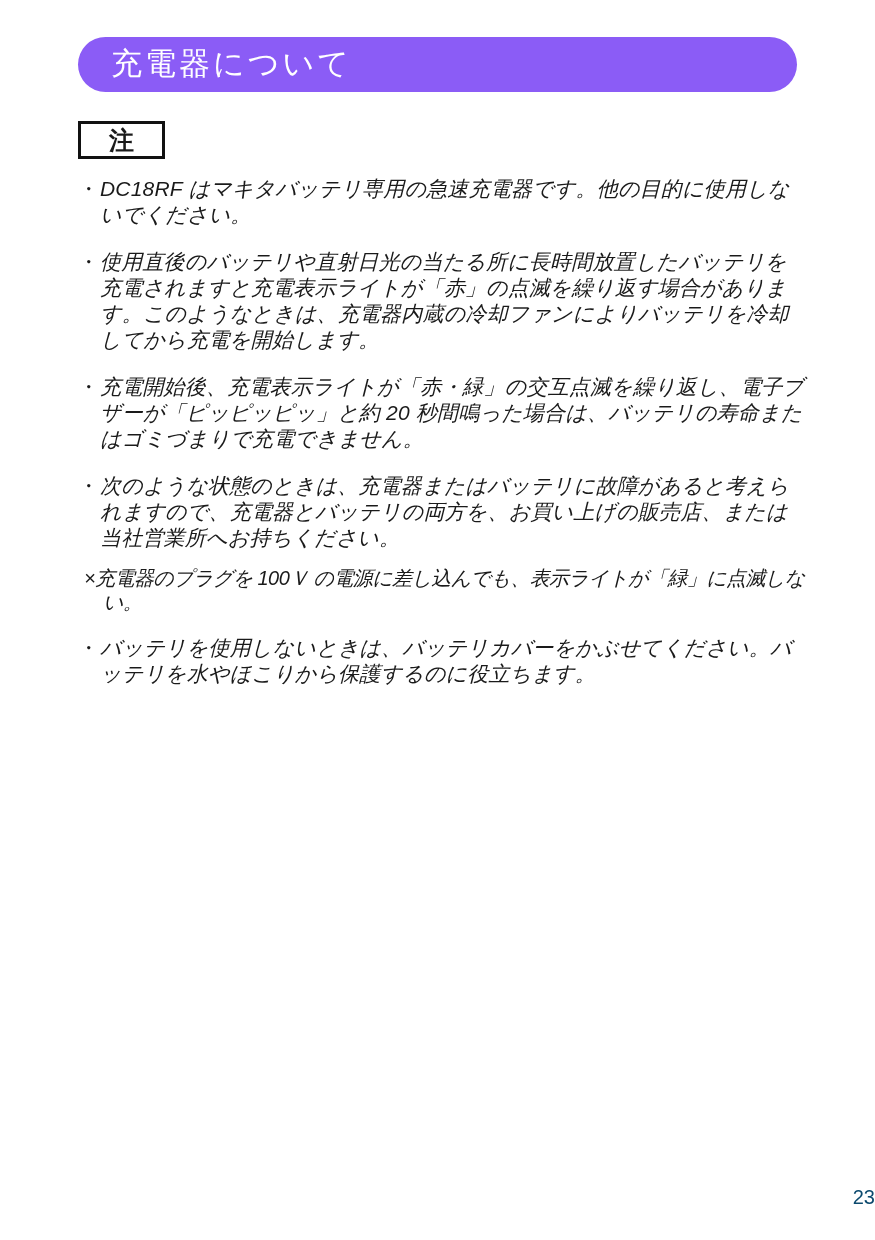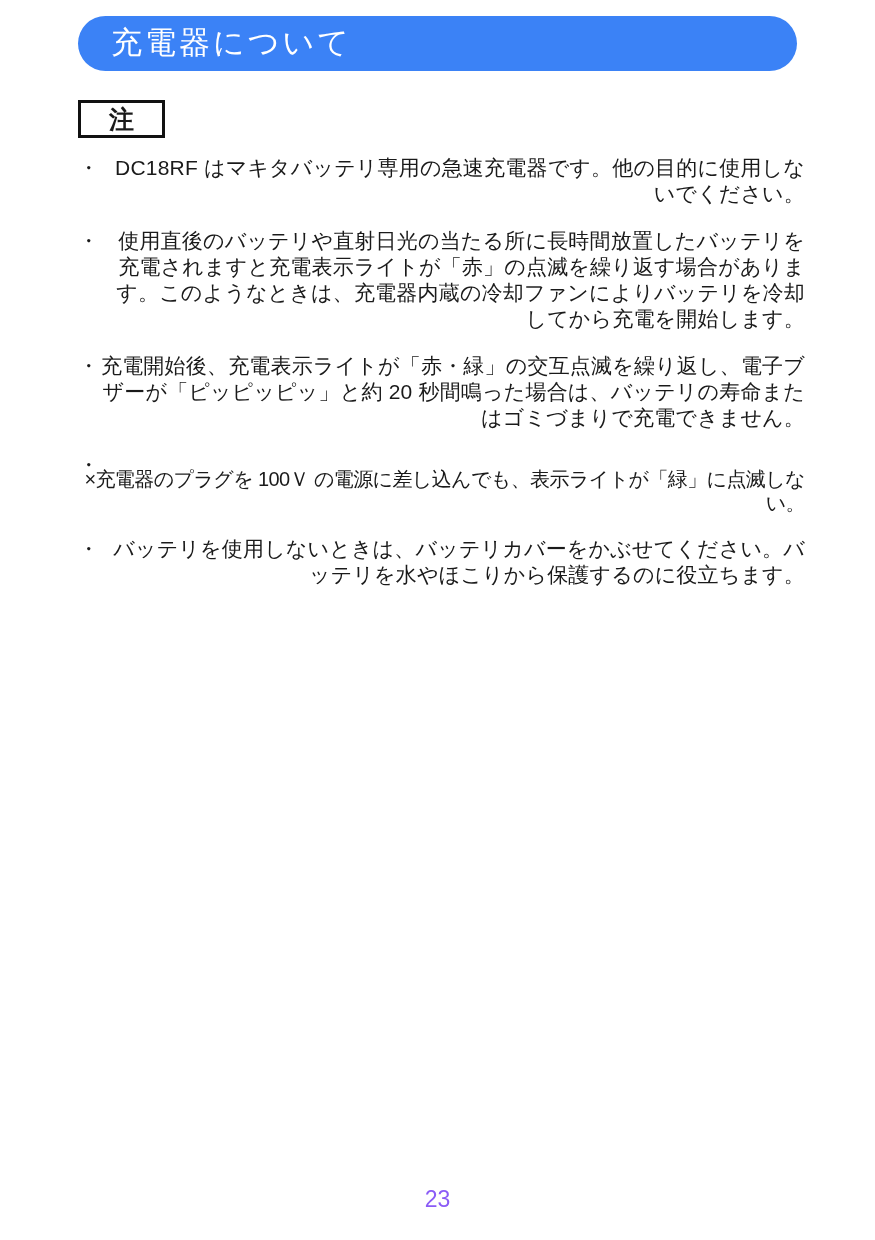--- a/index.html
+++ b/index.html
@@ -9,24 +9,24 @@
   body {
     width: 875px;
     height: 1240px;
     background: #ffffff;
     position: relative;
     overflow: hidden;
     font-family: "Liberation Sans", "DejaVu Sans", sans-serif;
     color: #1a1a1a;
   }
   .header-bar {
-    margin: 16px 0 0 78px;
+    margin: 37px 0 0 78px;
     width: 719px;
     height: 55px;
-    background: #3b82f6;
+    background: #8b5cf6;
     border-radius: 28px;
     display: flex;
     align-items: center;
     box-sizing: border-box;
     padding-left: 33px;
   }
   .header-title {
     color: #ffffff;
     font-size: 31px;
     letter-spacing: 3px;
@@ -65,42 +65,43 @@
     flex: none;
     width: 22px;
     font-size: 21px;
     line-height: 26px;
   }
   .note-body {
     width: 705px;
     font-size: 21px;
     line-height: 26px;
     letter-spacing: 0.2px;
-    text-align: right;
+    text-align: left;
+    font-style: italic;
   }
   .sub-items {
     margin-top: 15px;
   }
   .sub-item {
     font-size: 20px;
     line-height: 24px;
     letter-spacing: -0.6px;
     margin-left: -16px;
     padding-left: 19px;
     text-indent: -19px;
     margin-top: 2px;
   }
   .page-number {
     position: absolute;
     top: 1186px;
     left: 0;
     width: 875px;
-    text-align: center;
-    font-size: 23px;
-    color: #8b5cf6;
+    text-align: right;
+    font-size: 20px;
+    color: #0c4a6e;
   }
 </style>
 </head>
 <body>
 
 <div class="header-bar">
   <span class="header-title">充電器について</span>
 </div>
 
 <div class="note-box">
@@ -120,20 +121,21 @@
   </div>
 
   <div class="note-item">
     <span class="bullet-marker">・</span>
     <div class="note-body">充電開始後、充電表示ライトが「赤・緑」の交互点滅を繰り返し、電子ブザーが「ピッピッピッ」と約 20 秒間鳴った場合は、バッテリの寿命またはゴミづまりで充電できません。</div>
   </div>
 
   <div class="note-item">
     <span class="bullet-marker">・</span>
     <div class="note-body">
+      <span>次のような状態のときは、充電器またはバッテリに故障があると考えられますので、充電器とバッテリの両方を、お買い上げの販売店、または当社営業所へお持ちください。</span>
       <div class="sub-items">
         <div class="sub-item">×充電器のプラグを 100Ｖ の電源に差し込んでも、表示ライトが「緑」に点滅しない。</div>
       </div>
     </div>
   </div>
 
   <div class="note-item">
     <span class="bullet-marker">・</span>
     <div class="note-body">バッテリを使用しないときは、バッテリカバーをかぶせてください。バッテリを水やほこりから保護するのに役立ちます。</div>
   </div>

